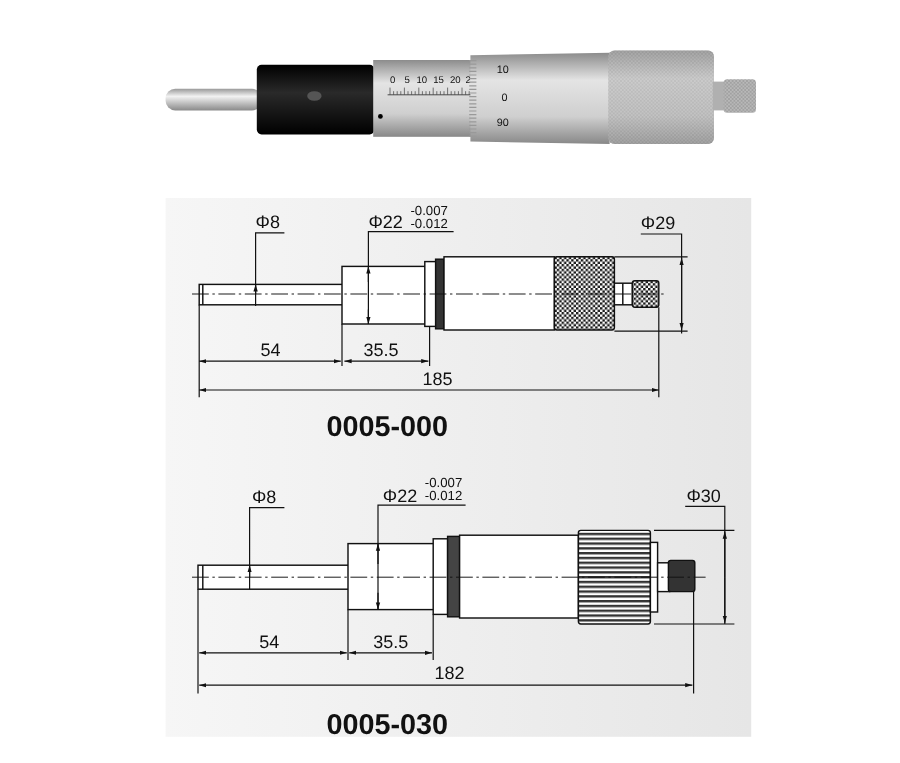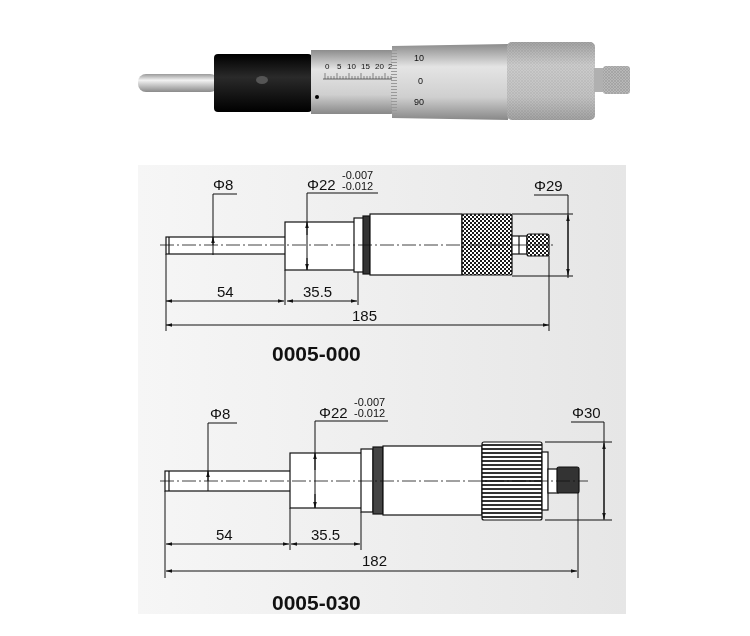--- a/index.html
+++ b/index.html
@@ -3,21 +3,21 @@
 <meta charset="utf-8">
 <style>
   html,body{margin:0;padding:0;background:#ffffff;}
   body{width:750px;height:636px;position:relative;overflow:hidden;font-family:"Liberation Sans",sans-serif;}
   .photo{position:absolute;left:0;top:0;width:750px;height:150px;}
   .panel{position:absolute;left:138px;top:165px;width:488px;height:449px;
     background:linear-gradient(90deg,#f6f6f6 0%,#efefef 45%,#e6e6e6 100%);}
   svg text{font-family:"Liberation Sans",sans-serif;fill:#111;}
   .lbl{font-size:15px;}
   .tol{font-size:11px;}
-  .model{position:absolute;font-weight:bold;font-size:21px;color:#111;}
+  .model{position:absolute;font-weight:bold;font-size:24px;color:#111;}
 </style>
 </head>
 <body>
 
 <div class="photo">
   <svg width="750" height="150" viewBox="0 0 750 150">
     <defs>
       <linearGradient id="gSpindle" x1="0" y1="0" x2="0" y2="1">
         <stop offset="0" stop-color="#9a9a9a"></stop>
           <stop offset=".35" stop-color="#f2f2f2"></stop>

